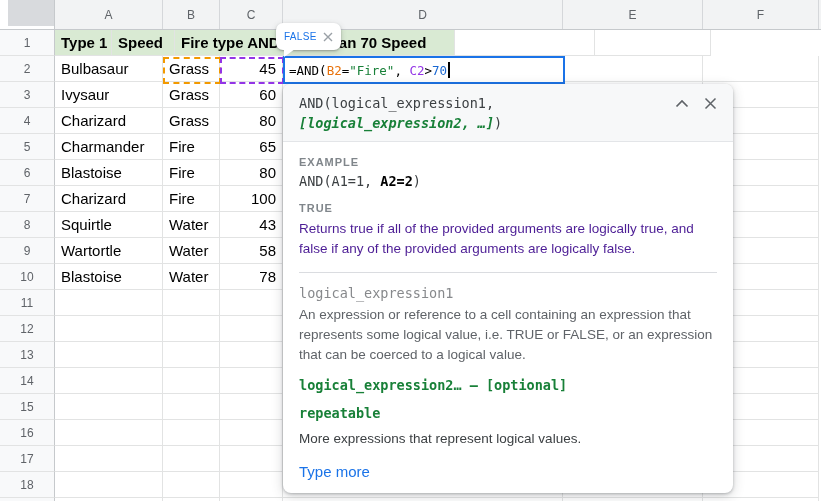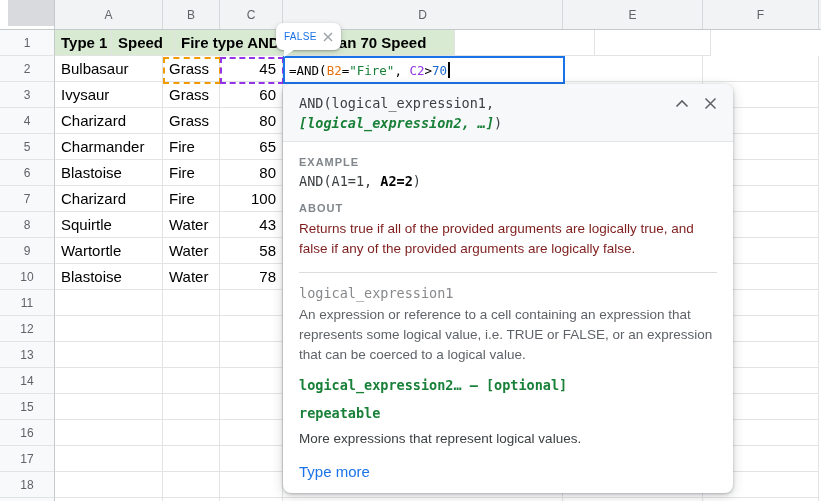--- a/index.html
+++ b/index.html
@@ -68,21 +68,21 @@
     padding:9px 70px 8px 16px;
     font-family:"DejaVu Sans Mono", monospace; font-size:13.5px;
     color:#3c4043; line-height:20px;
   }
   .green { color:#188038; font-weight:bold; }
   .pop-actions { position:absolute; top:13px; right:16px; display:flex; gap:15px; }
   .icon-btn { display:flex; align-items:center; cursor:pointer; }
   .pop-body { padding:10px 16px 0; }
   .sec-label { font-size:11px; font-weight:bold; color:#80868b; letter-spacing:1px; margin:4px 0 5px; }
   .code { font-family:"DejaVu Sans Mono", monospace; font-size:13.5px; color:#3c4043; margin-bottom:13px; }
-  .about-text { font-size:13.5px; color:#7f1d1d; line-height:1.5; }
+  .about-text { font-size:13.5px; color:#4c1d95; line-height:1.5; }
   .divider { border:none; border-top:1px solid #dadce0; margin:12px 0 12px; }
   .param-name { font-family:"DejaVu Sans Mono", monospace; font-size:13.5px; color:#87898c; margin-bottom:4px; }
   .param-desc { font-size:13.5px; color:#5f6368; line-height:1.5; margin-bottom:8px; }
   .green-head { font-family:"DejaVu Sans Mono", monospace; font-size:13.5px; margin:12px 0 4px; }
   .param2-desc { font-size:13.5px; color:#3c4043; line-height:1.5; margin-top:8px; }
   .learn { display:inline-block; font-size:15px; margin-top:13px; text-decoration:none; cursor:pointer; }
 </style>
 </head>
 <body>
 
@@ -304,21 +304,21 @@
         <span class="icon-btn">
           <svg width="13" height="13" viewBox="0 0 13 13">
               <path d="M1.5 1.5 L11.5 11.5 M11.5 1.5 L1.5 11.5" stroke="#5f6368" stroke-width="1.5" fill="none"></path>
             </svg>
         </span>
       </div>
     </div>
     <div class="pop-body">
       <div class="sec-label">EXAMPLE</div>
       <div class="code"><span>AND(A1=1, </span><span class="green" style="color: #000000;">A2=2</span><span>)</span></div>
-      <div class="sec-label">ABOUT</div>
+      <div class="sec-label">TRUE</div>
       <p class="about-text">Returns true if all of the provided arguments are logically true, and false if any of the provided arguments are logically false.</p>
       <hr class="divider">
       <div class="param-name">logical_expression1</div>
       <p class="param-desc">An expression or reference to a cell containing an expression that represents some logical value, i.e. TRUE or FALSE, or an expression that can be coerced to a logical value.</p>
       <div class="green-head green" style="color: rgb(24, 128, 56);">logical_expression2… – [optional]</div>
       <div class="green-head green" style="color: rgb(24, 128, 56);">repeatable</div>
       <p class="param2-desc">More expressions that represent logical values.</p>
       <a class="learn" id="learnLink" style="color: rgb(26, 115, 232);">Type more</a>
     </div>
   </div>

